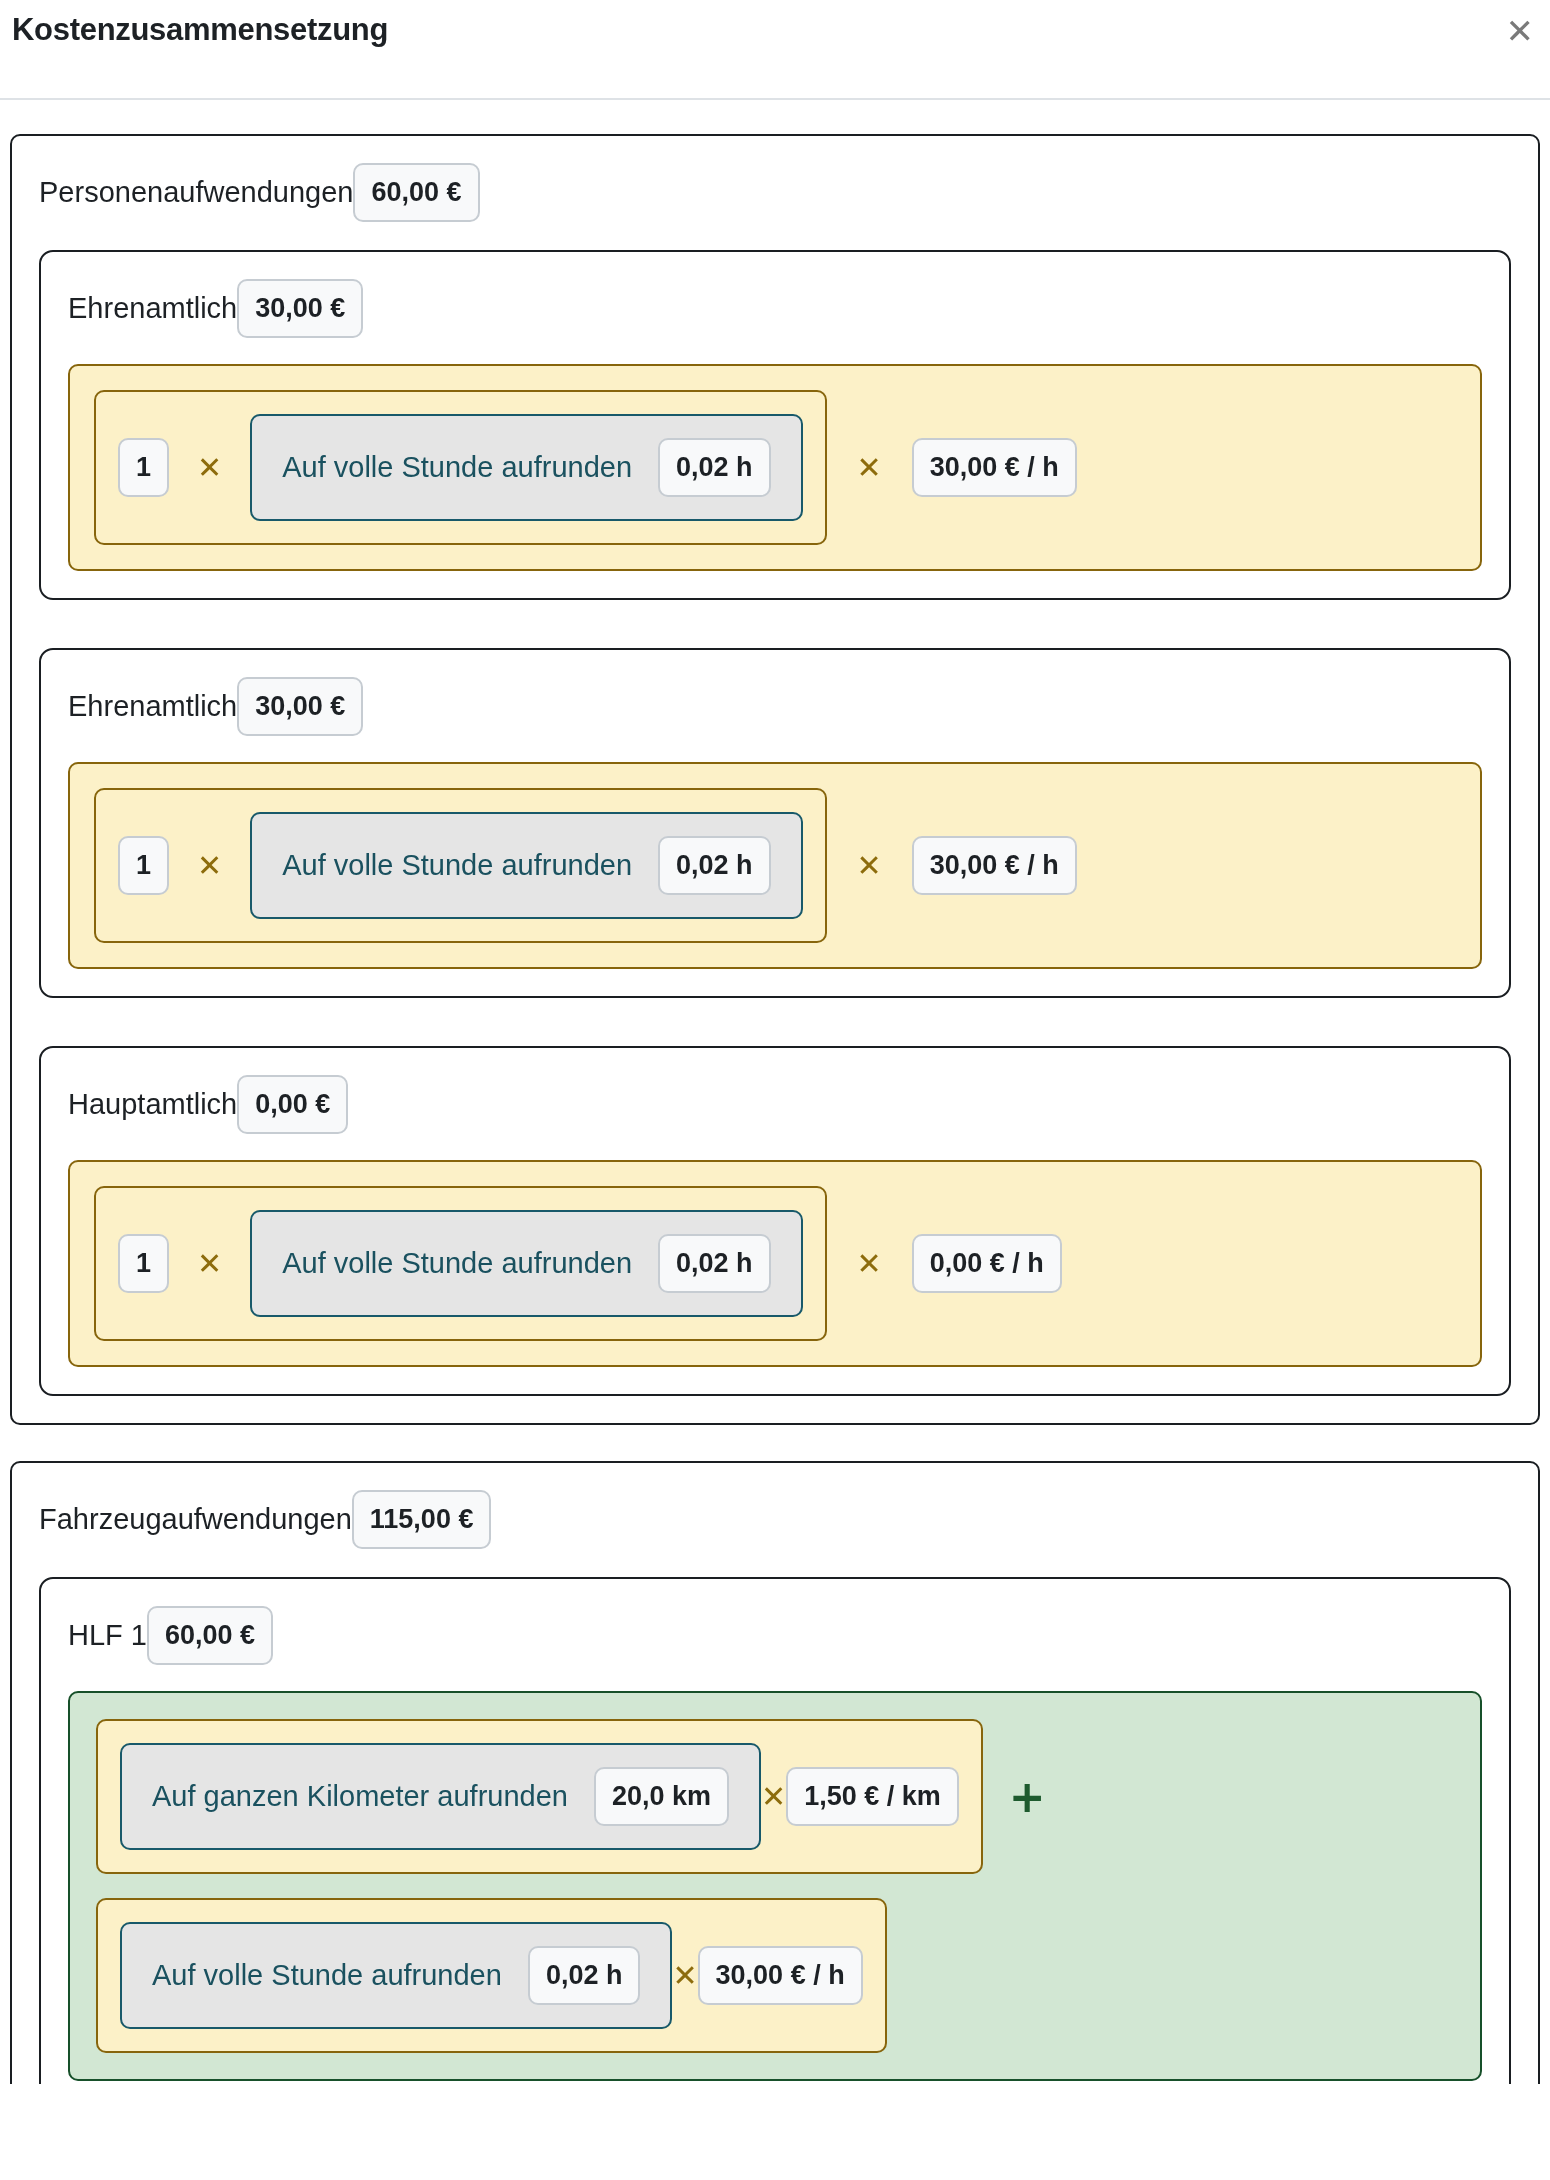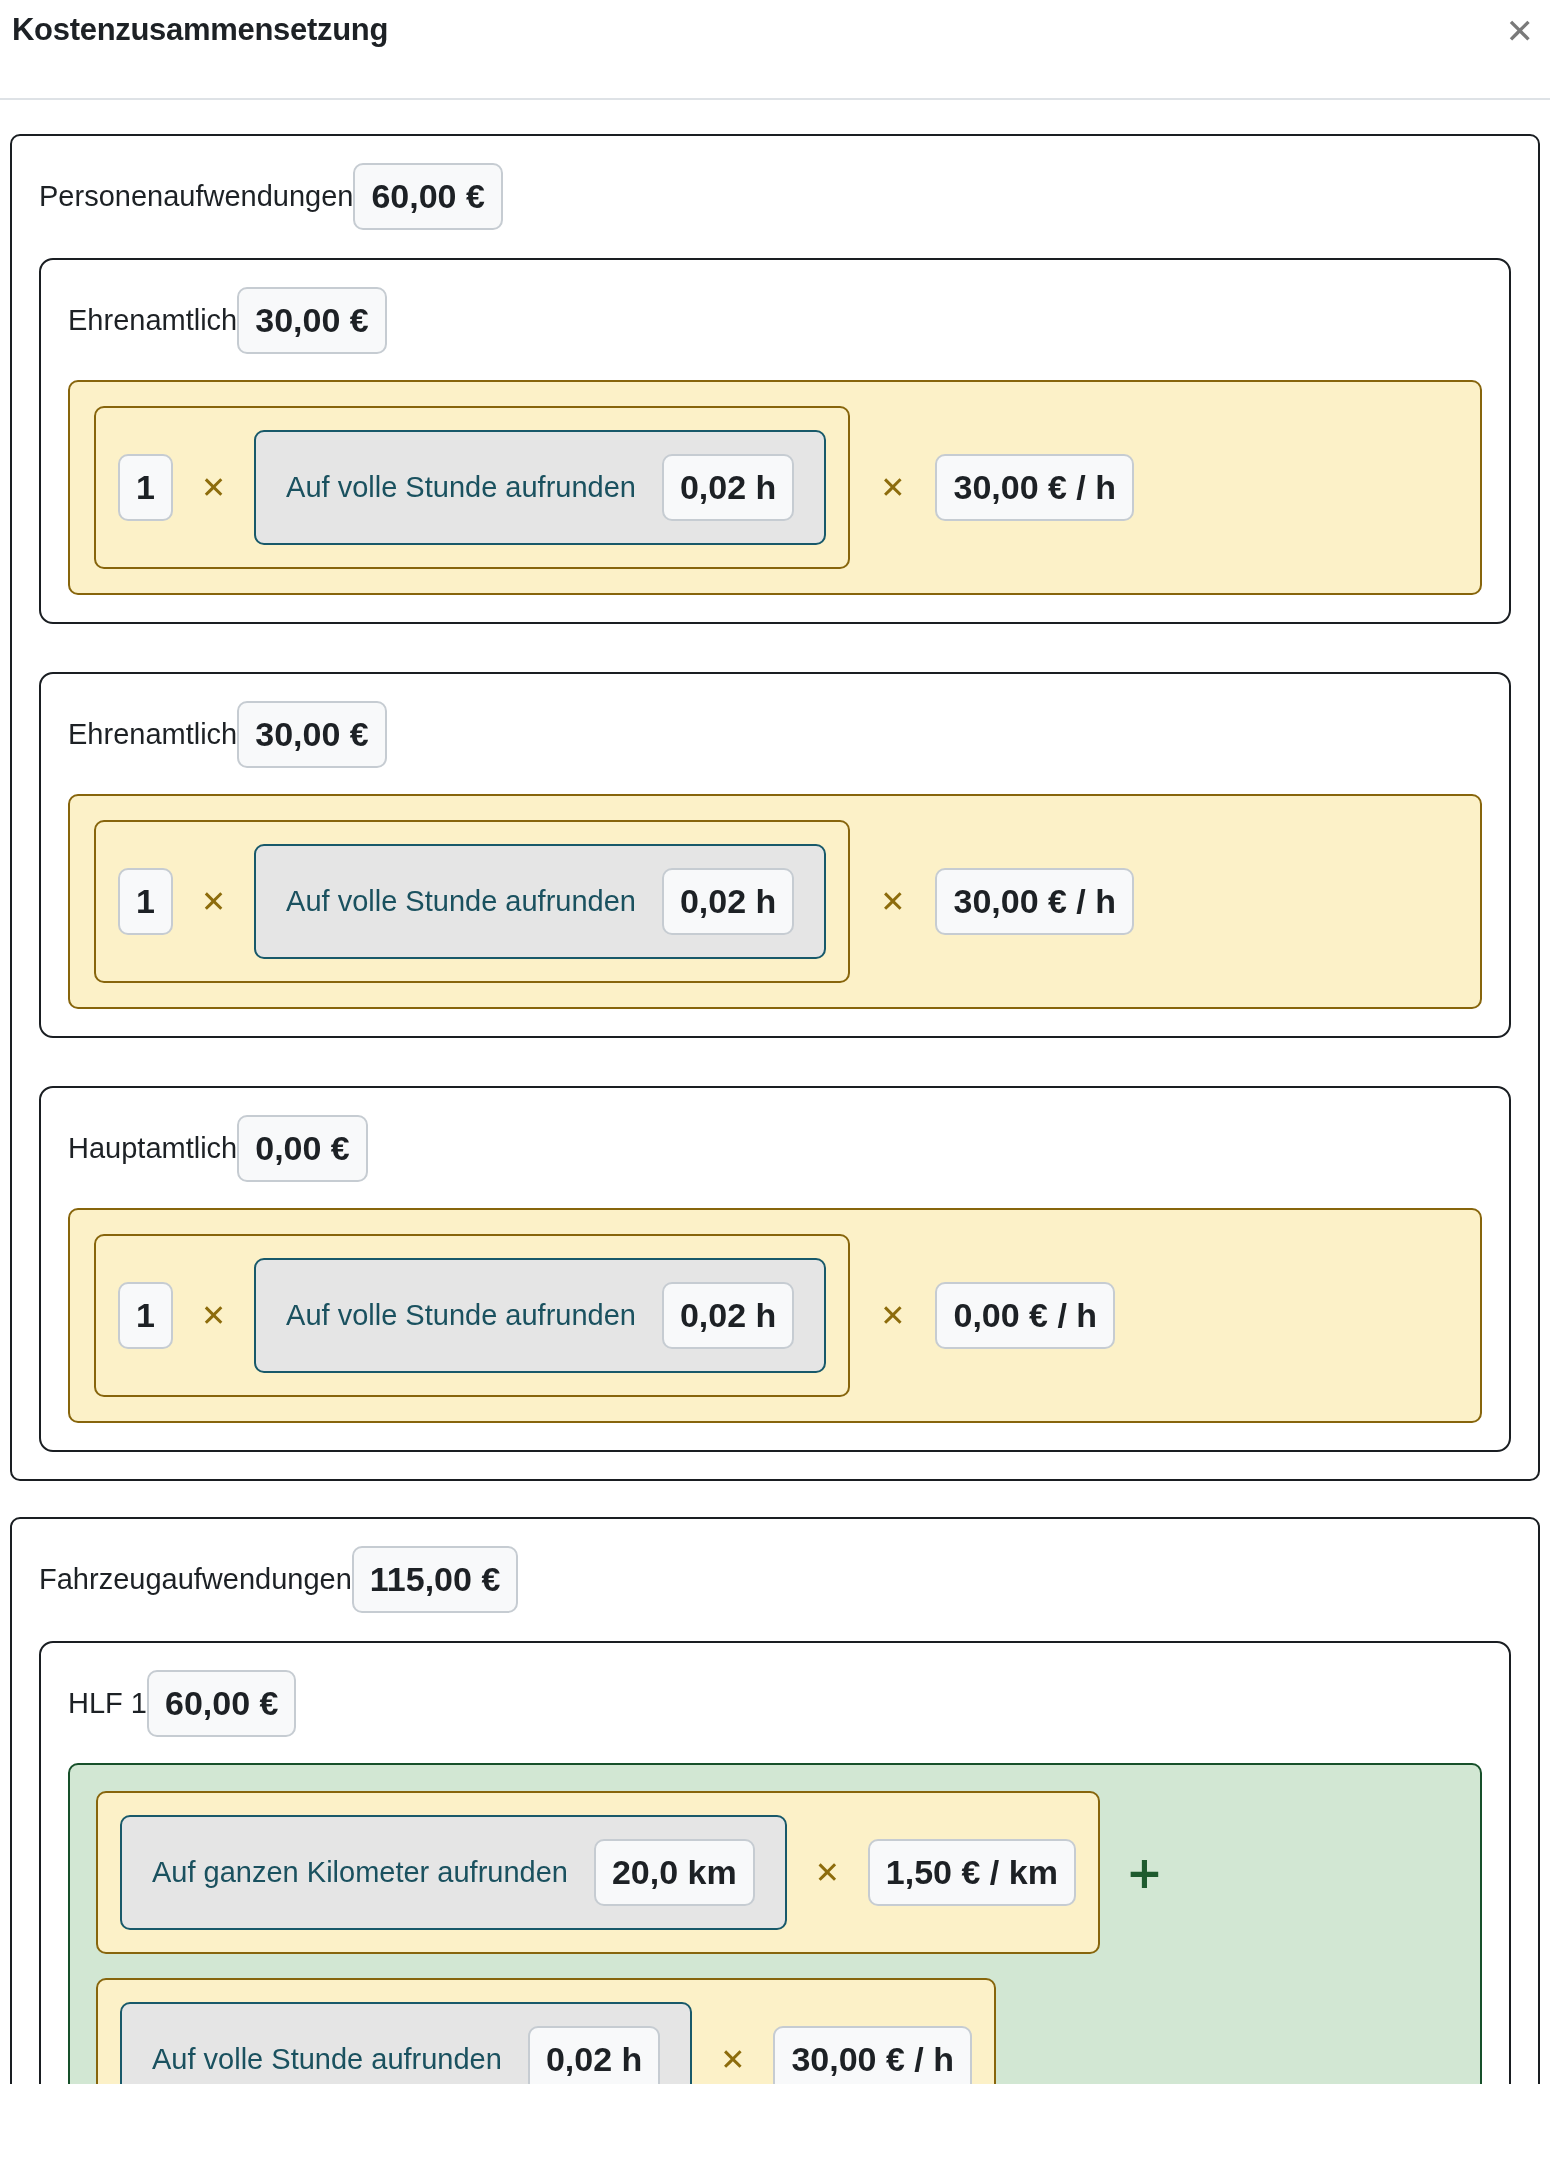--- a/index.html
+++ b/index.html
@@ -55,21 +55,21 @@
     align-items: center;
     margin-bottom: 28px;
   }
   .box-label { font-size: 29px; color: #1d2125; }
   .badge {
     display: inline-block;
     background: #f8f9fa;
     border: 2px solid #c6ccd2;
     border-radius: 10px;
     padding: 12px 16px;
-    font-size: 34px;
+    font-size: 27px;
     font-weight: bold;
     color: #1d2125;
     white-space: nowrap;
   }
 
   .group-box {
     border: 2.5px solid #1a1e22;
     border-radius: 14px;
     padding: 27px;
     margin-bottom: 48px;
@@ -132,21 +132,20 @@
     align-items: center;
     gap: 26px;
   }
   .calc-pill {
     background: #fcf1c8;
     border: 2.5px solid #87650c;
     border-radius: 10px;
     padding: 22px;
     display: inline-flex;
     align-items: center;
-    gap: 28px;
   }
 </style>
 </head>
 <body>
 
 <div class="page">
 
   <div class="modal-header">
     <div class="modal-title">Kostenzusammensetzung</div>
     <button class="close-btn">✕</button>

